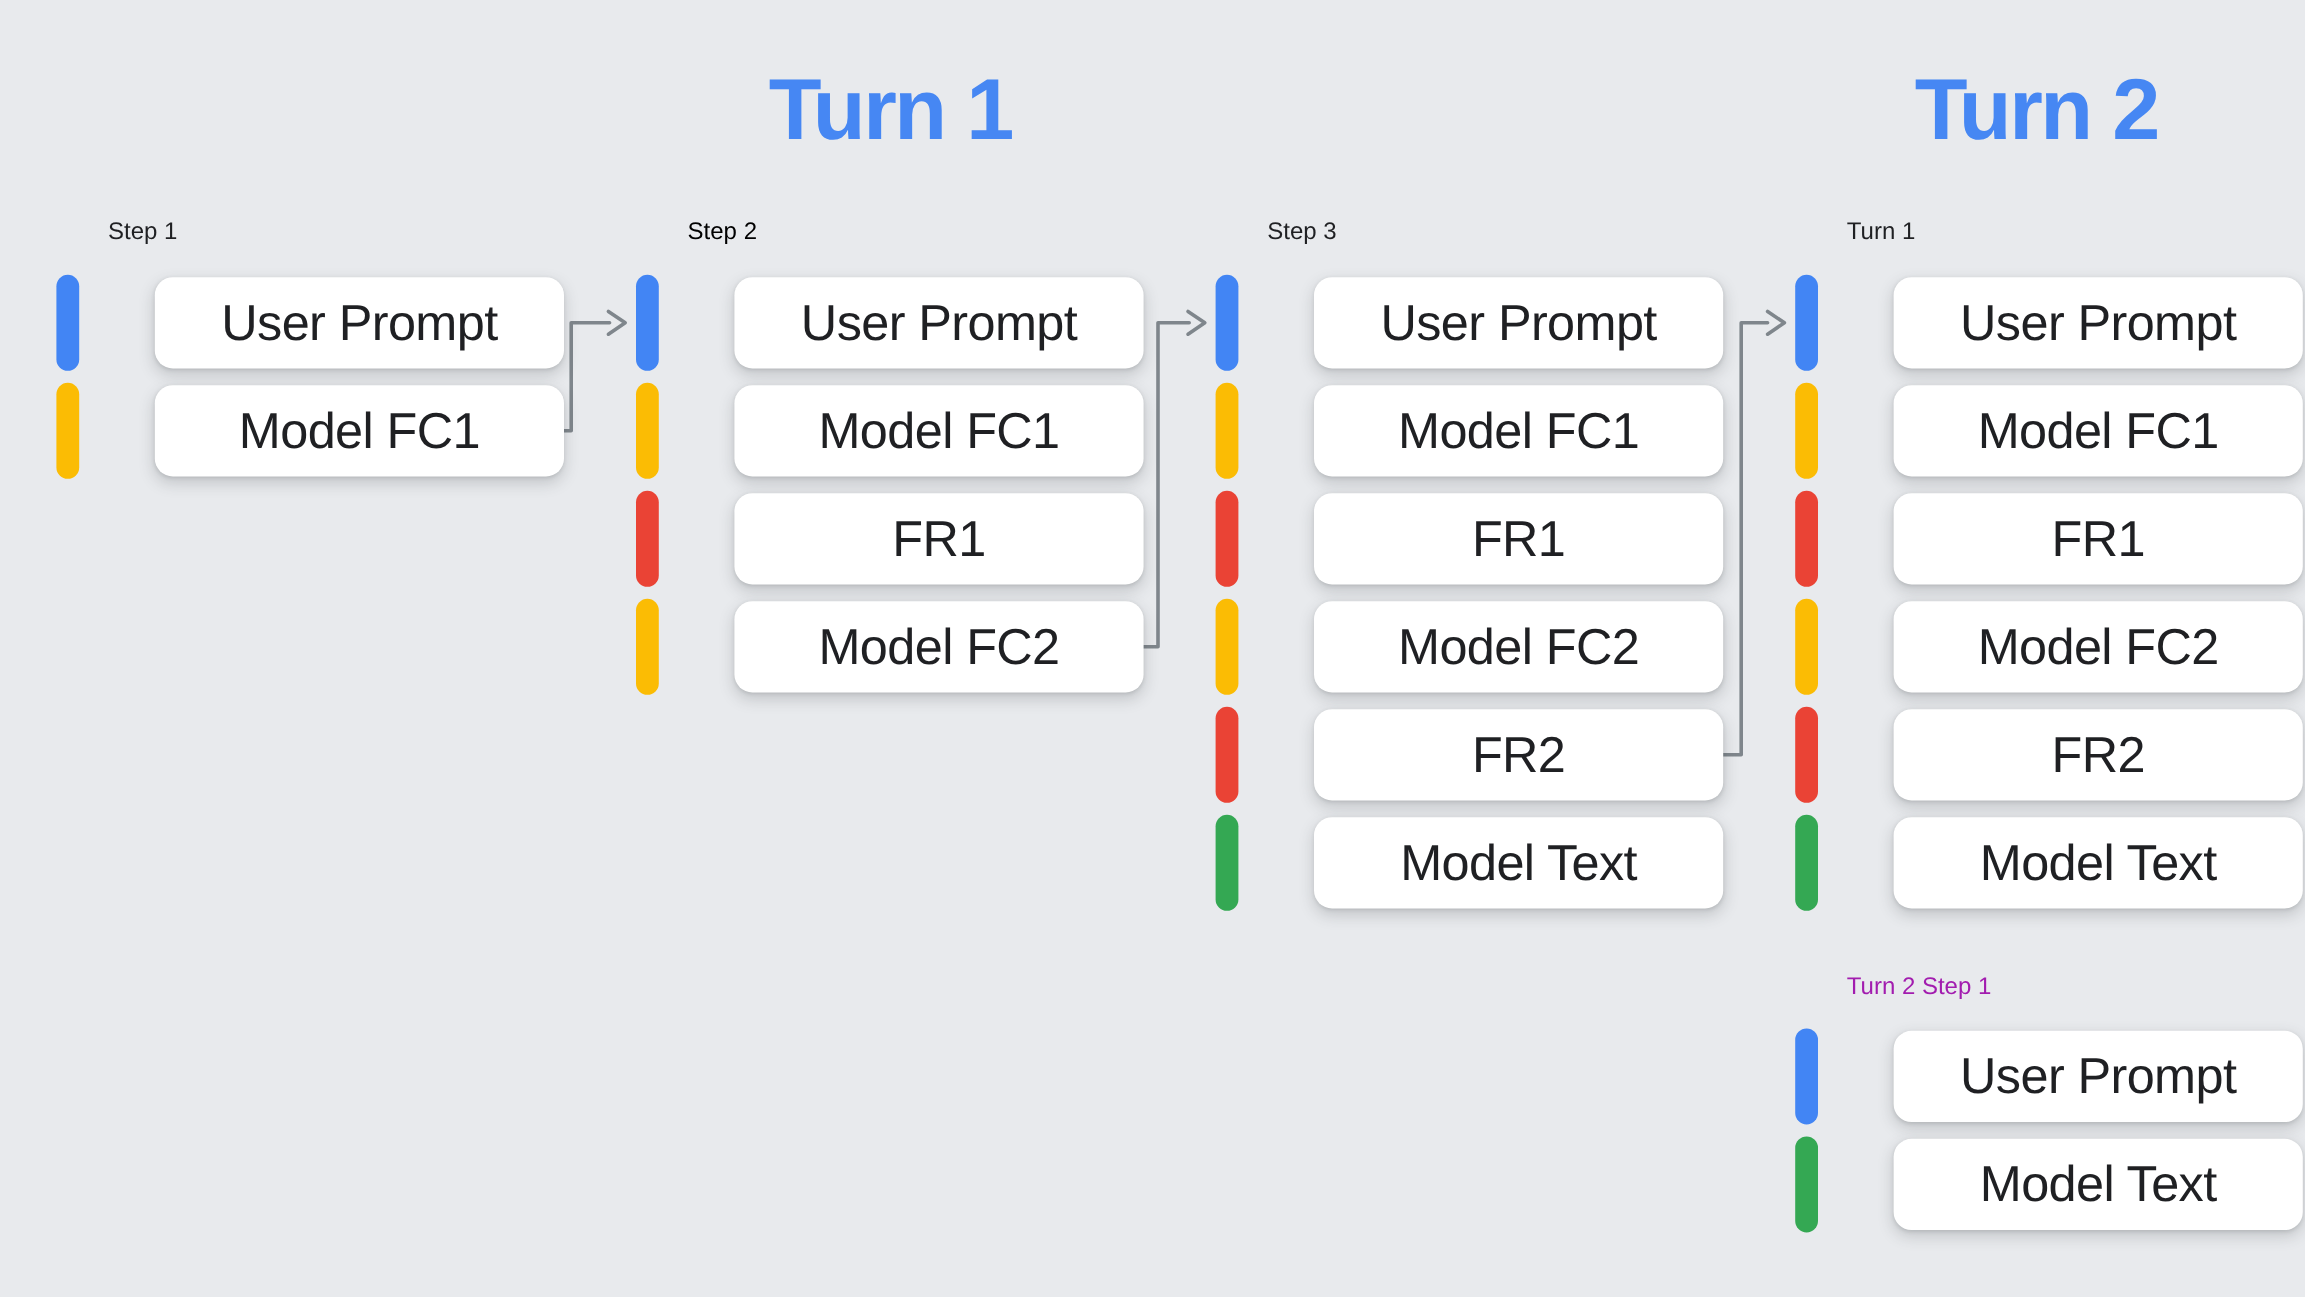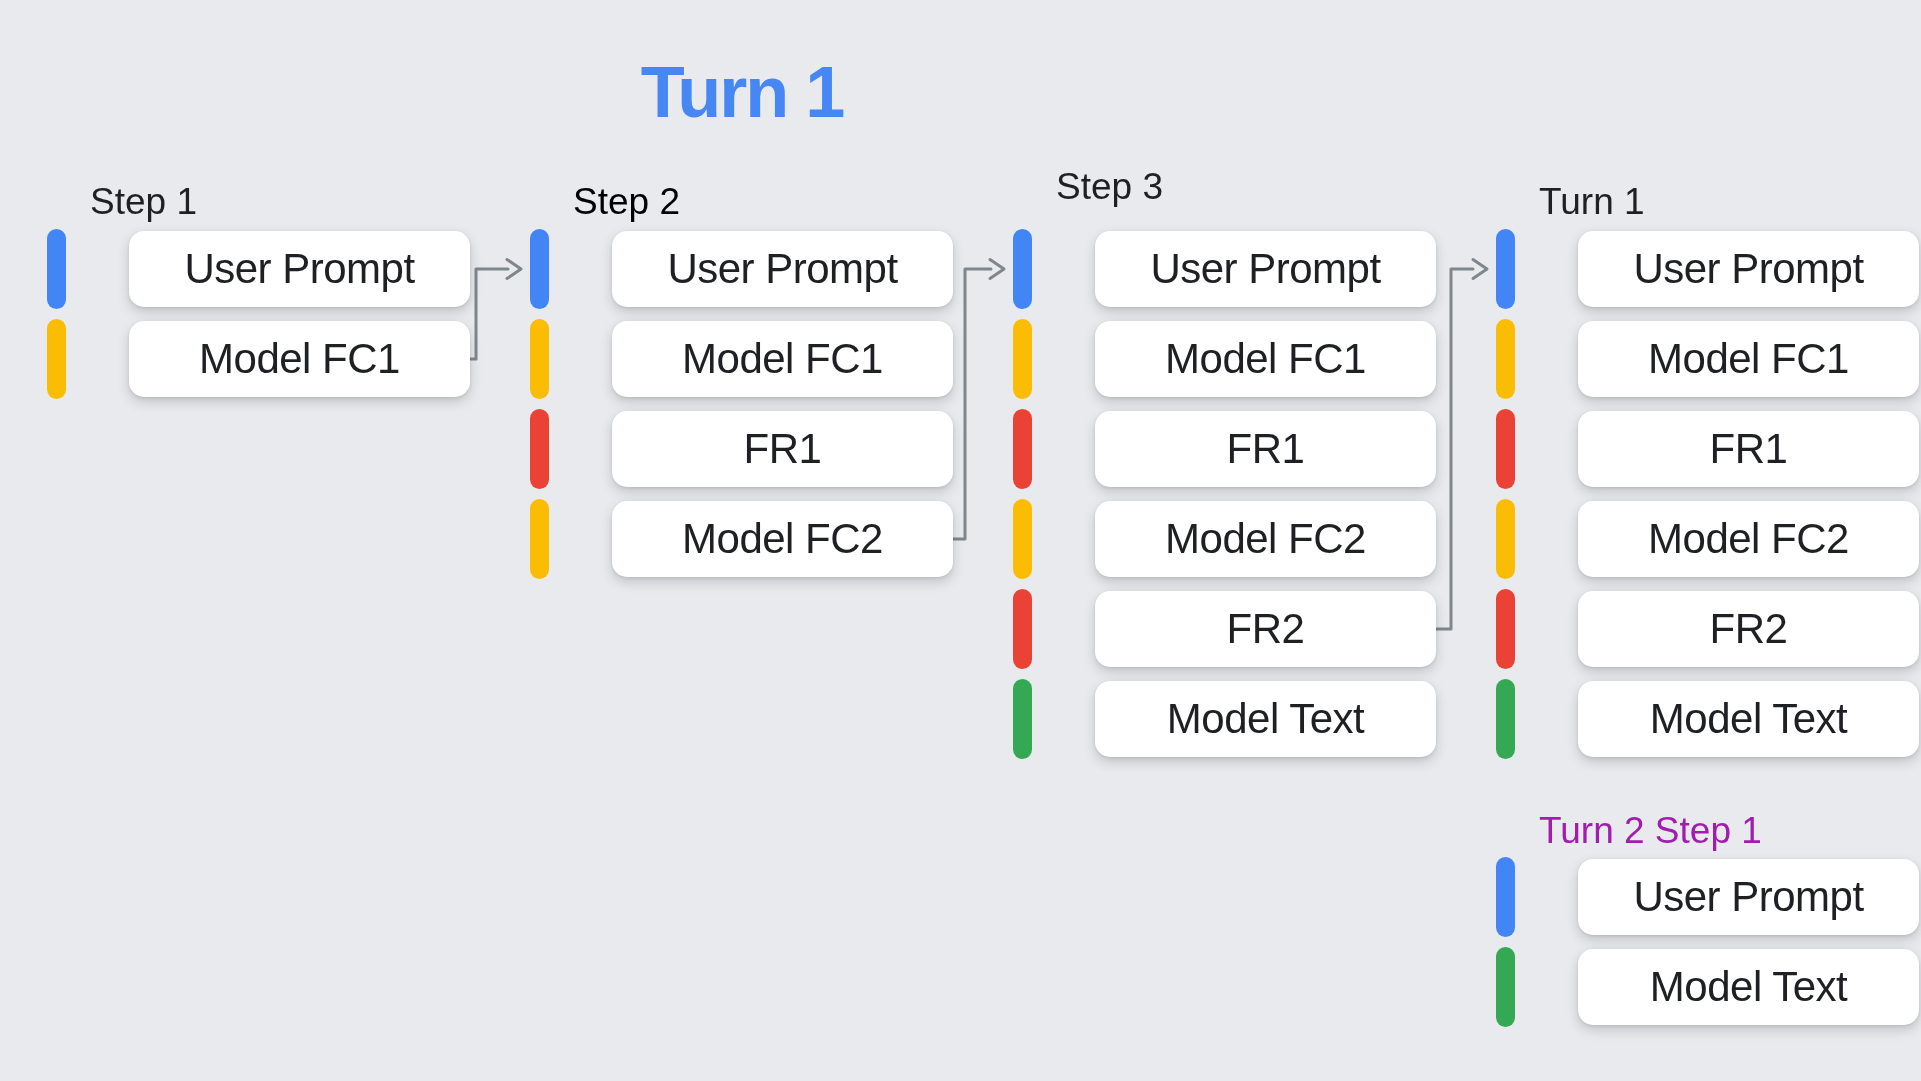--- a/index.html
+++ b/index.html
@@ -19,21 +19,21 @@
     position: absolute;
     transform: translateX(-50%);
     font-size: 72px;
     font-weight: 700;
     letter-spacing: -2px;
     line-height: 1;
     white-space: nowrap;
   }
   .group-label {
     position: absolute;
-    font-size: 37px;
+    font-size: 20px;
     font-weight: 400;
     color: #1f2023;
     line-height: 1;
     white-space: nowrap;
     text-align: right;
   }
   .bar {
     position: absolute;
     width: 19px;
     height: 80px;
@@ -69,35 +69,36 @@
 <div id="stage" style="background: rgb(232, 234, 237);">
     <svg class="arrows" width="1921" height="1081" viewBox="0 0 1921 1081">
       <path d="M 426 359 L 476 359 L 476 269 L 508 269" fill="none" stroke="#7f868c" stroke-width="3" stroke-linejoin="round" stroke-linecap="round"></path>
       <path d="M 507 259.5 L 521 269 L 507 278.5" fill="none" stroke="#7f868c" stroke-width="3" stroke-linejoin="round" stroke-linecap="round"></path>
       <path d="M 909 539 L 965 539 L 965 269 L 991 269" fill="none" stroke="#7f868c" stroke-width="3" stroke-linejoin="round" stroke-linecap="round"></path>
       <path d="M 990 259.5 L 1004 269 L 990 278.5" fill="none" stroke="#7f868c" stroke-width="3" stroke-linejoin="round" stroke-linecap="round"></path>
       <path d="M 1392 629 L 1451 629 L 1451 269 L 1473 269" fill="none" stroke="#7f868c" stroke-width="3" stroke-linejoin="round" stroke-linecap="round"></path>
       <path d="M 1473 259.5 L 1487 269 L 1473 278.5" fill="none" stroke="#7f868c" stroke-width="3" stroke-linejoin="round" stroke-linecap="round"></path>
     </svg>
     <div class="heading" style="left: 742px; top: 56px; color: rgb(70, 135, 243);">Turn 1</div>
+    <div class="heading" style="left: 1697px; top: 56px; color: rgb(70, 135, 243);">Turn 2</div>
     <div class="group-label" style="left: 90px; top: 183px; color: rgb(31, 32, 35);">Step 1</div>
     <div class="bar" style="left: 47px; top: 229px; width: 19px; height: 80px; background: rgb(66, 133, 244);"></div>
     <div class="card" style="left: 85px; top: 231px; width: 341px; height: 76px; color: rgb(31, 32, 35); background: rgb(255, 255, 255);">User Prompt</div>
     <div class="bar" style="left: 47px; top: 319px; width: 19px; height: 80px; background: rgb(251, 188, 4);"></div>
     <div class="card" style="left: 85px; top: 321px; width: 341px; height: 76px; color: rgb(31, 32, 35); background: rgb(255, 255, 255);">Model FC1</div>
     <div class="group-label" style="left: 573px; top: 183px; color: #000000;">Step 2</div>
     <div class="bar" style="left: 530px; top: 229px; width: 19px; height: 80px; background: rgb(66, 133, 244);"></div>
     <div class="card" style="left: 568px; top: 231px; width: 341px; height: 76px; color: rgb(31, 32, 35); background: rgb(255, 255, 255);">User Prompt</div>
     <div class="bar" style="left: 530px; top: 319px; width: 19px; height: 80px; background: rgb(251, 188, 4);"></div>
     <div class="card" style="left: 568px; top: 321px; width: 341px; height: 76px; color: rgb(31, 32, 35); background: rgb(255, 255, 255);">Model FC1</div>
     <div class="bar" style="left: 530px; top: 409px; width: 19px; height: 80px; background: rgb(234, 67, 53);"></div>
     <div class="card" style="left: 568px; top: 411px; width: 341px; height: 76px; color: rgb(31, 32, 35); background: rgb(255, 255, 255);">FR1</div>
     <div class="bar" style="left: 530px; top: 499px; width: 19px; height: 80px; background: rgb(251, 188, 4);"></div>
     <div class="card" style="left: 568px; top: 501px; width: 341px; height: 76px; color: rgb(31, 32, 35); background: rgb(255, 255, 255);">Model FC2</div>
-    <div class="group-label" style="left: 1056px; top: 168px; color: rgb(31, 32, 35);">Step 3</div>
+    <div class="group-label" style="left: 1056px; top: 183px; color: rgb(31, 32, 35);">Step 3</div>
     <div class="bar" style="left: 1013px; top: 229px; width: 19px; height: 80px; background: rgb(66, 133, 244);"></div>
     <div class="card" style="left: 1051px; top: 231px; width: 341px; height: 76px; color: rgb(31, 32, 35); background: rgb(255, 255, 255);">User Prompt</div>
     <div class="bar" style="left: 1013px; top: 319px; width: 19px; height: 80px; background: rgb(251, 188, 4);"></div>
     <div class="card" style="left: 1051px; top: 321px; width: 341px; height: 76px; color: rgb(31, 32, 35); background: rgb(255, 255, 255);">Model FC1</div>
     <div class="bar" style="left: 1013px; top: 409px; width: 19px; height: 80px; background: rgb(234, 67, 53);"></div>
     <div class="card" style="left: 1051px; top: 411px; width: 341px; height: 76px; color: rgb(31, 32, 35); background: rgb(255, 255, 255);">FR1</div>
     <div class="bar" style="left: 1013px; top: 499px; width: 19px; height: 80px; background: rgb(251, 188, 4);"></div>
     <div class="card" style="left: 1051px; top: 501px; width: 341px; height: 76px; color: rgb(31, 32, 35); background: rgb(255, 255, 255);">Model FC2</div>
     <div class="bar" style="left: 1013px; top: 589px; width: 19px; height: 80px; background: rgb(234, 67, 53);"></div>
     <div class="card" style="left: 1051px; top: 591px; width: 341px; height: 76px; color: rgb(31, 32, 35); background: rgb(255, 255, 255);">FR2</div>

